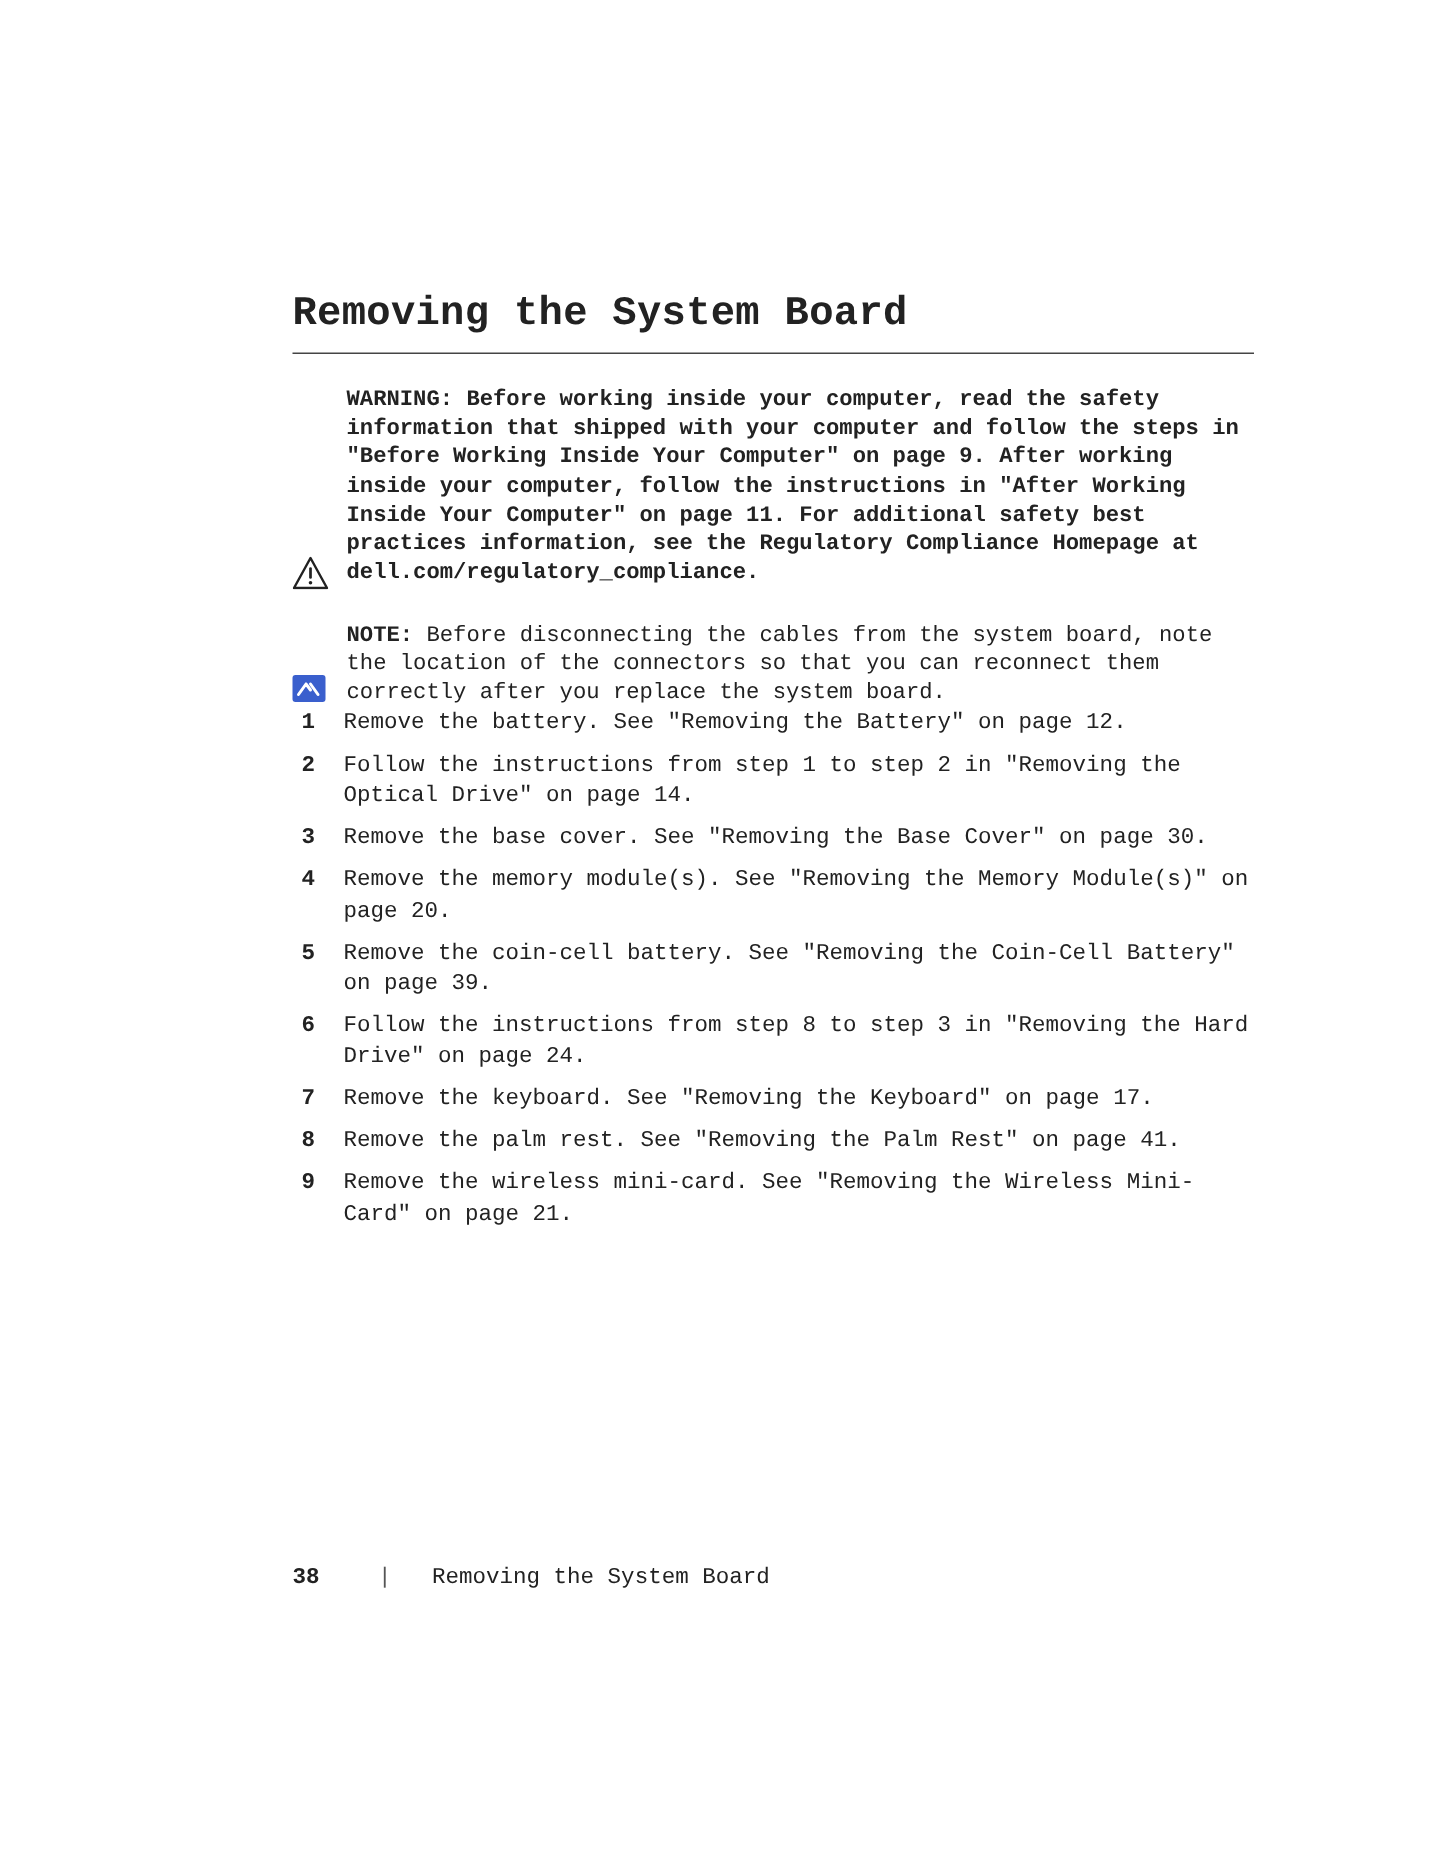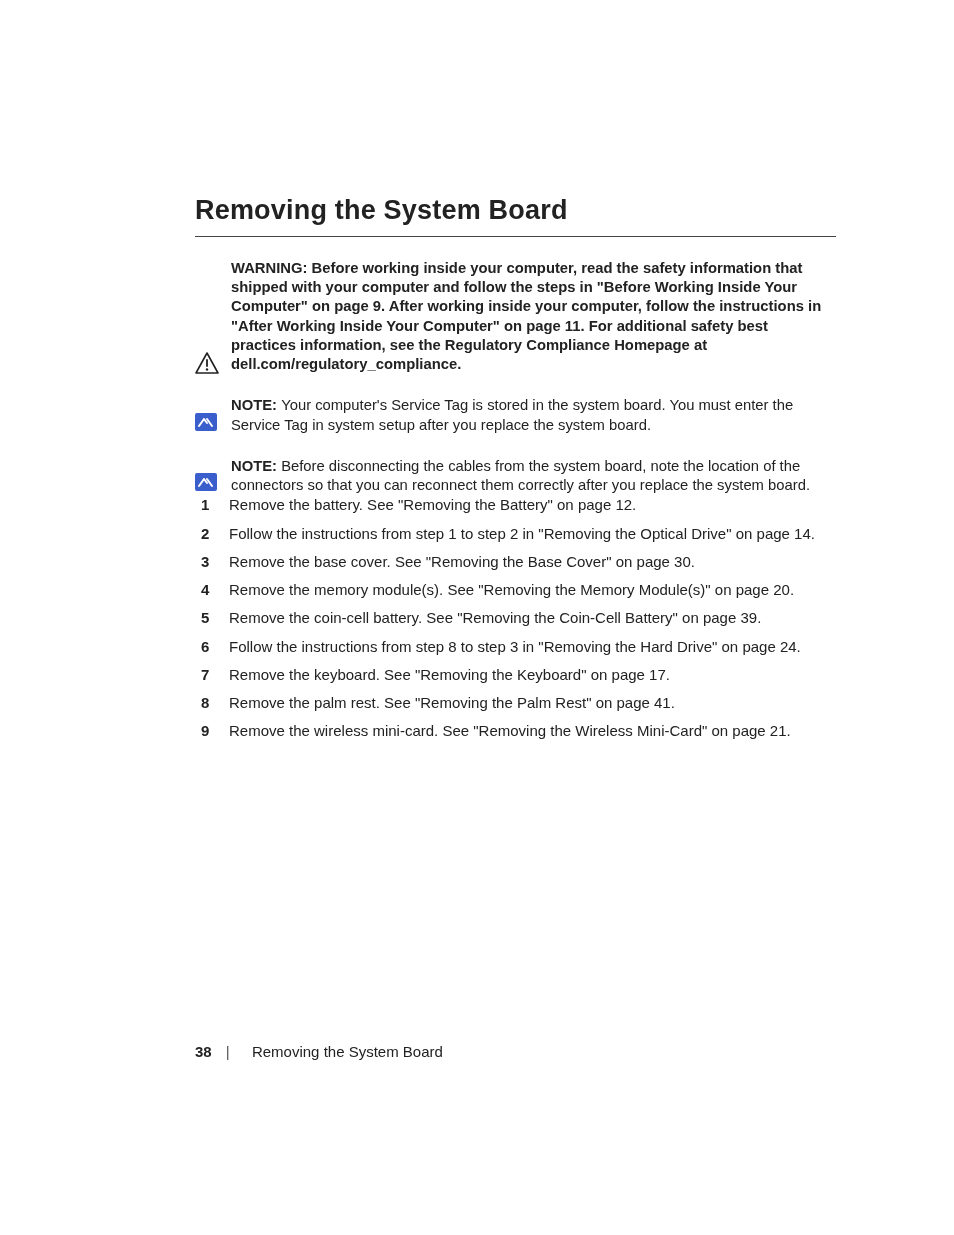--- a/index.html
+++ b/index.html
@@ -1,20 +1,20 @@
 <!DOCTYPE html>
 <html><head>
 <meta charset="utf-8">
 <style>
   html,body{margin:0;padding:0;background:#fff;}
   .page{
     width:954px;height:1235px;
     box-sizing:border-box;
     padding:195px 118px 0 195px;
-    font-family:Liberation Sans, sans-serif;
+    font-family:Liberation Mono, monospace;
     color:#222;
     position:relative;
   }
   h1.title{
     font-size:27px;
     font-weight:700;
     margin:0 0 10px 0;
     padding-bottom:10px;
     border-bottom:1px solid #444;
     letter-spacing:.2px;
@@ -57,21 +57,21 @@
     position:absolute;
     left:6px;top:0;
     font-weight:700;
     font-size:15px;
   }
   .footer{
     position:absolute;
     left:195px;bottom:175px;
     font-size:15px;
   }
-  .footer .pg{font-weight:700;margin-right:10px;}
+  .footer .pg{font-weight:700;margin-right:30px;}
   .footer .bar{color:#555;margin-right:18px;}
   .note-icon-box{
     width:22px;height:18px;
     background:#3a5fcd;
     position:relative;
     border-radius:2px;
   }
   .note-icon-box svg{position:absolute;left:2px;top:2px;}
 </style>
 </head>
@@ -87,32 +87,20 @@
         <path d="M12 1 L23 21 L1 21 Z" fill="none" stroke="#222" stroke-width="1.6" stroke-linejoin="round"></path>
         <line x1="12" y1="8" x2="12" y2="14" stroke="#222" stroke-width="1.8" stroke-linecap="round"></line>
         <circle cx="12" cy="17.5" r="1.2" fill="#222"></circle>
       </svg>
     </div>
     <div class="warn-text">
       <span>WARNING:  </span><span>Before working inside your computer, read the safety information that shipped with your computer and follow the steps in "Before Working Inside Your Computer" on page 9. After working inside your computer, follow the instructions in "After Working Inside Your Computer" on page 11. For additional safety best practices information, see the Regulatory Compliance Homepage at dell.com/regulatory_compliance.</span>
     </div>
   </div>
 
-  <div class="block">
-    <div class="icon">
-      <div class="note-icon-box">
-        <svg viewBox="0 0 18 14" width="18" height="14">
-          <path d="M2 11 L7 4 M7 4 L10 8 M10 4 L15 11" stroke="#fff" stroke-width="2" fill="none" stroke-linecap="round"></path>
-        </svg>
-      </div>
-    </div>
-    <div>
-      <span class="note-lead">NOTE: </span><span>Your computer's Service Tag is stored in the system board. You must enter the Service Tag in system setup after you replace the system board.</span>
-    </div>
-  </div>
 
   <div class="block">
     <div class="icon">
       <div class="note-icon-box">
         <svg viewBox="0 0 18 14" width="18" height="14">
           <path d="M2 11 L7 4 M7 4 L10 8 M10 4 L15 11" stroke="#fff" stroke-width="2" fill="none" stroke-linecap="round"></path>
         </svg>
       </div>
     </div>
     <div>

